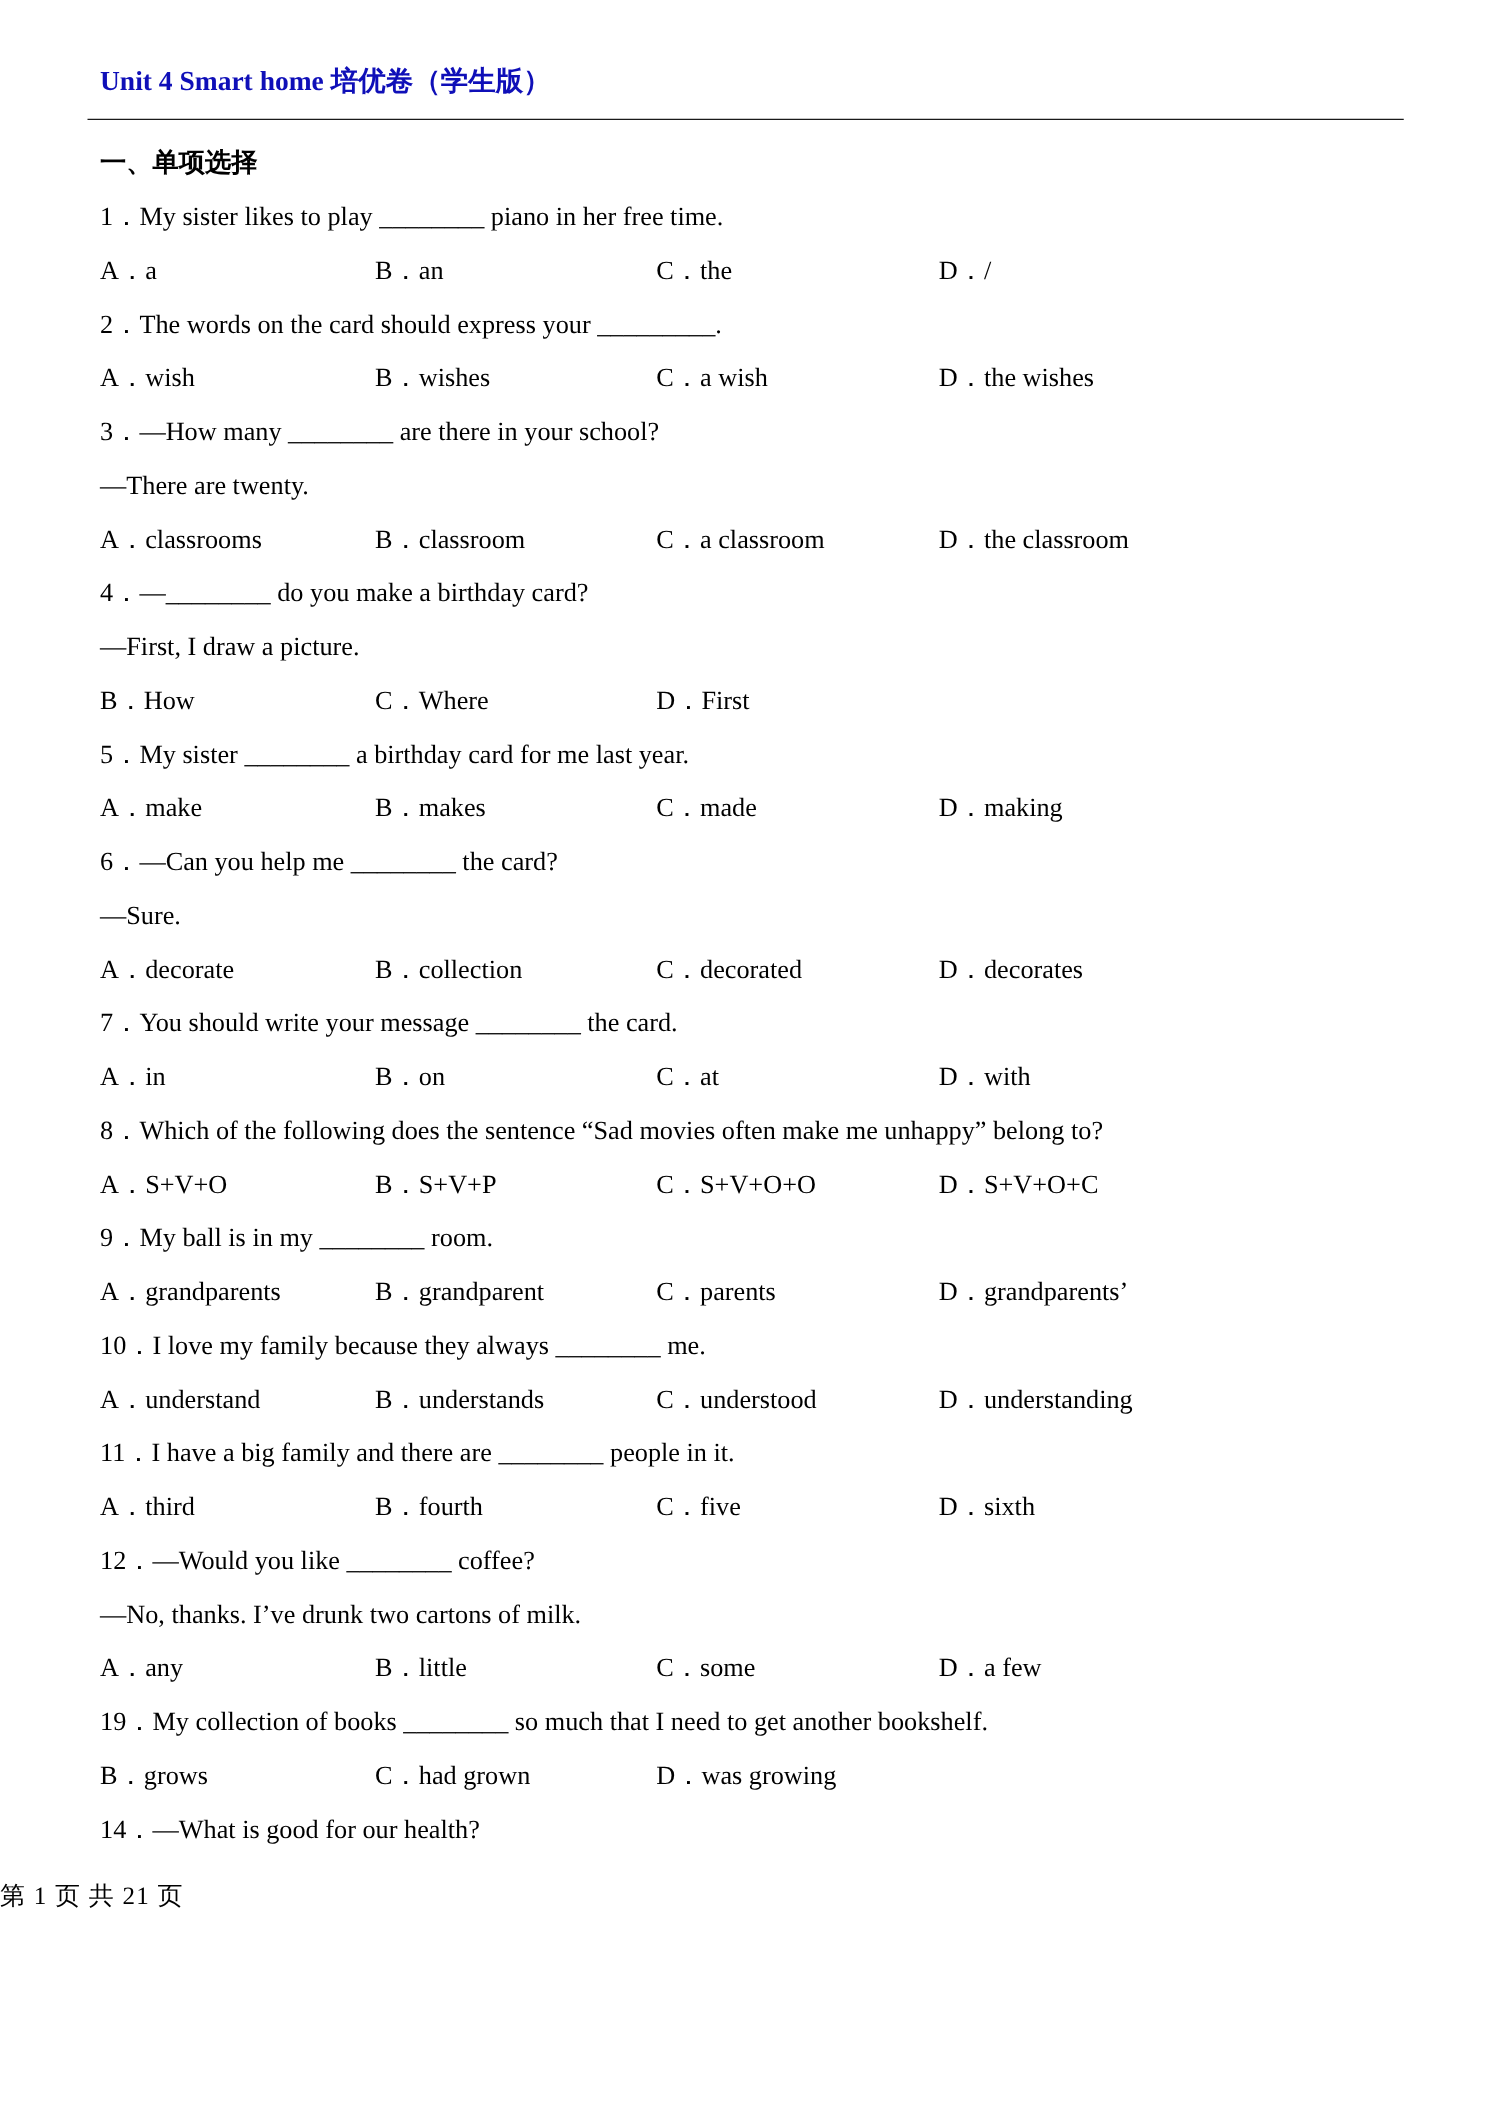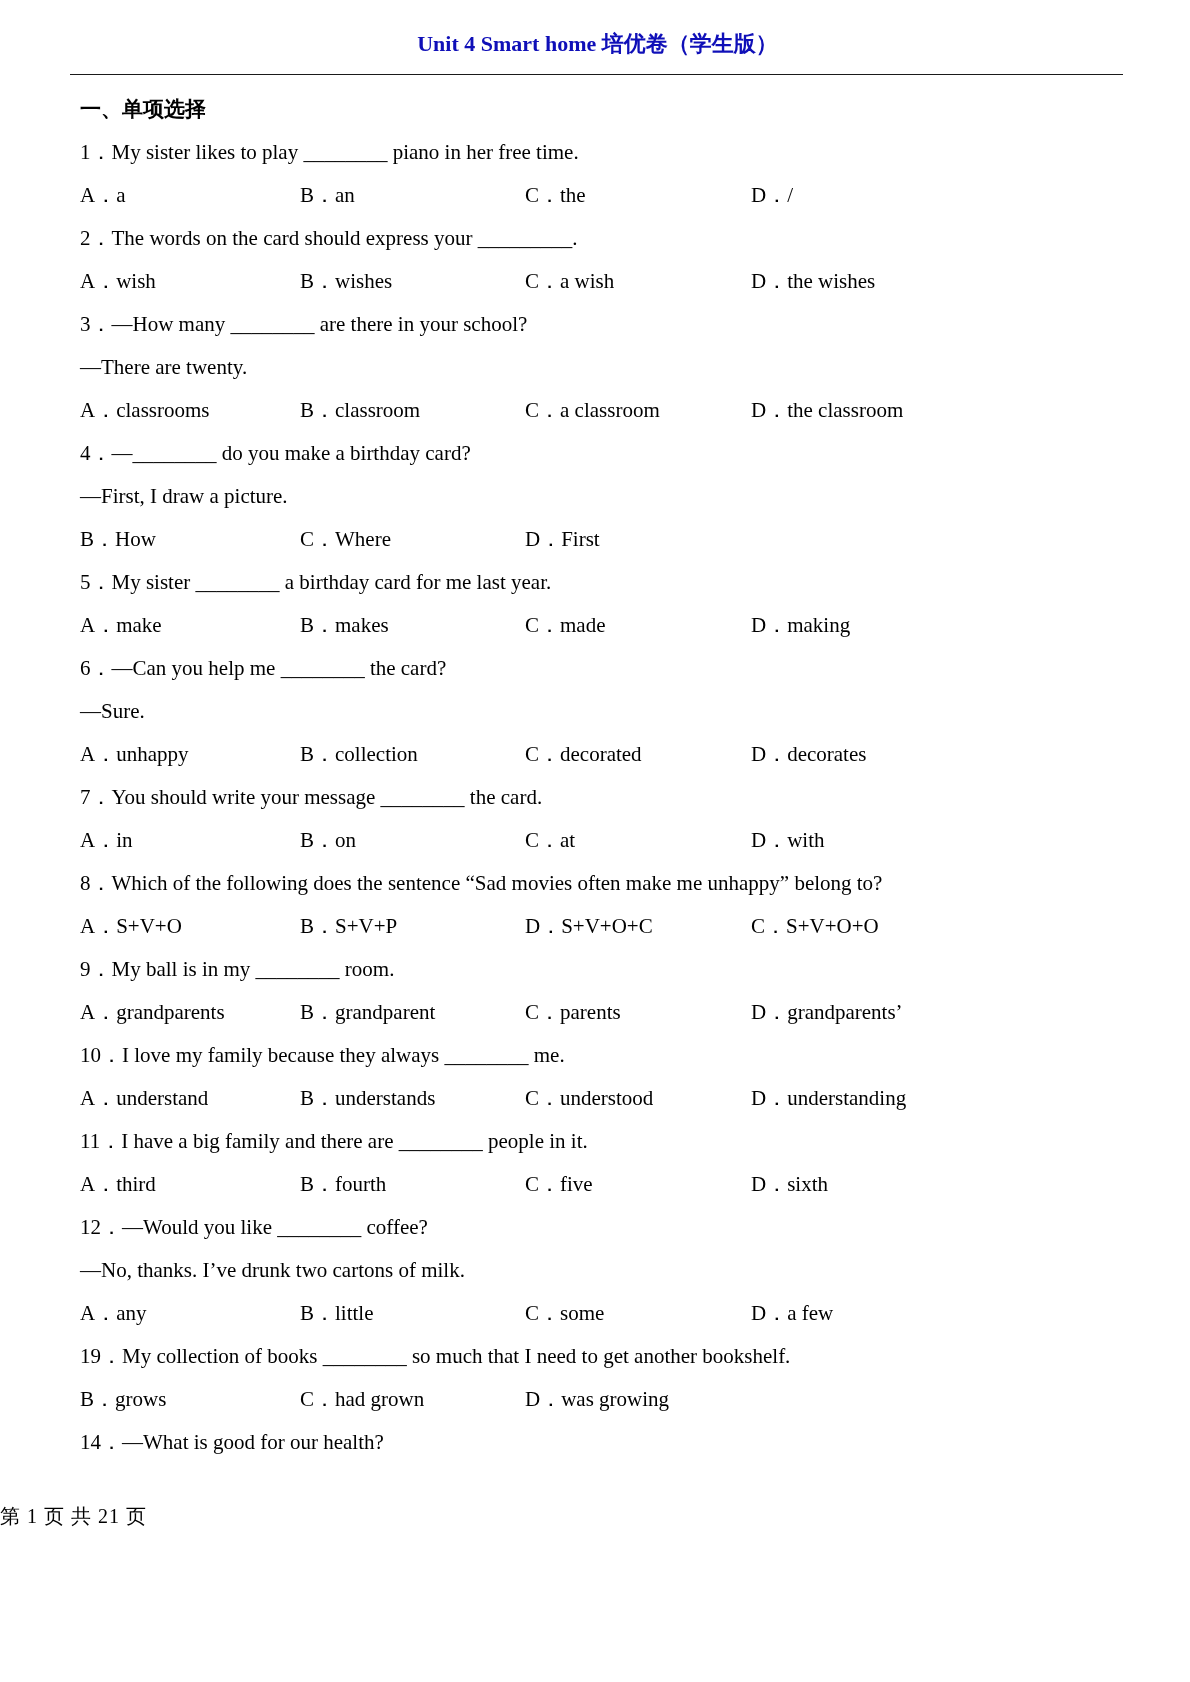--- a/index.html
+++ b/index.html
@@ -11,25 +11,25 @@
   }
   .page {
     position: relative;
     width: 1190px;
     height: 1682px;
     background: #ffffff;
     padding: 26px 75px 0 80px;
     overflow: hidden;
   }
   .title {
-    text-align: center;
     font-weight: bold;
     font-size: 22px;
     line-height: 36px;
     margin-bottom: 12px;
+    margin-top: 21px;
   }
   .rule {
     border: none;
     border-top: 1.6px solid #1a1a1a;
     margin: 0 -8px 12px -10px;
   }
   .section-heading {
     font-weight: bold;
     font-size: 21px;
     line-height: 44px;
@@ -96,38 +96,38 @@
       <div class="line">5．My sister ________ a birthday card for me last year.</div>
       <div class="options">
         <div class="option">A．make</div>
         <div class="option">B．makes</div>
         <div class="option">C．made</div>
         <div class="option">D．making</div>
       </div>
       <div class="line">6．—Can you help me ________ the card?</div>
       <div class="line">—Sure.</div>
       <div class="options">
-        <div class="option">A．unhappy</div>
+        <div class="option">A．decorate</div>
         <div class="option">B．collection</div>
         <div class="option">C．decorated</div>
         <div class="option">D．decorates</div>
       </div>
       <div class="line">7．You should write your message ________ the card.</div>
       <div class="options">
         <div class="option">A．in</div>
         <div class="option">B．on</div>
         <div class="option">C．at</div>
         <div class="option">D．with</div>
       </div>
       <div class="line">8．Which of the following does the sentence “Sad movies often make me unhappy” belong to?</div>
       <div class="options">
         <div class="option">A．S+V+O</div>
         <div class="option">B．S+V+P</div>
+        <div class="option">C．S+V+O+O</div>
         <div class="option">D．S+V+O+C</div>
-        <div class="option">C．S+V+O+O</div>
       </div>
       <div class="line">9．My ball is in my ________ room.</div>
       <div class="options">
         <div class="option">A．grandparents</div>
         <div class="option">B．grandparent</div>
         <div class="option">C．parents</div>
         <div class="option">D．grandparents’</div>
       </div>
       <div class="line">10．I love my family because they always ________ me.</div>
       <div class="options">

